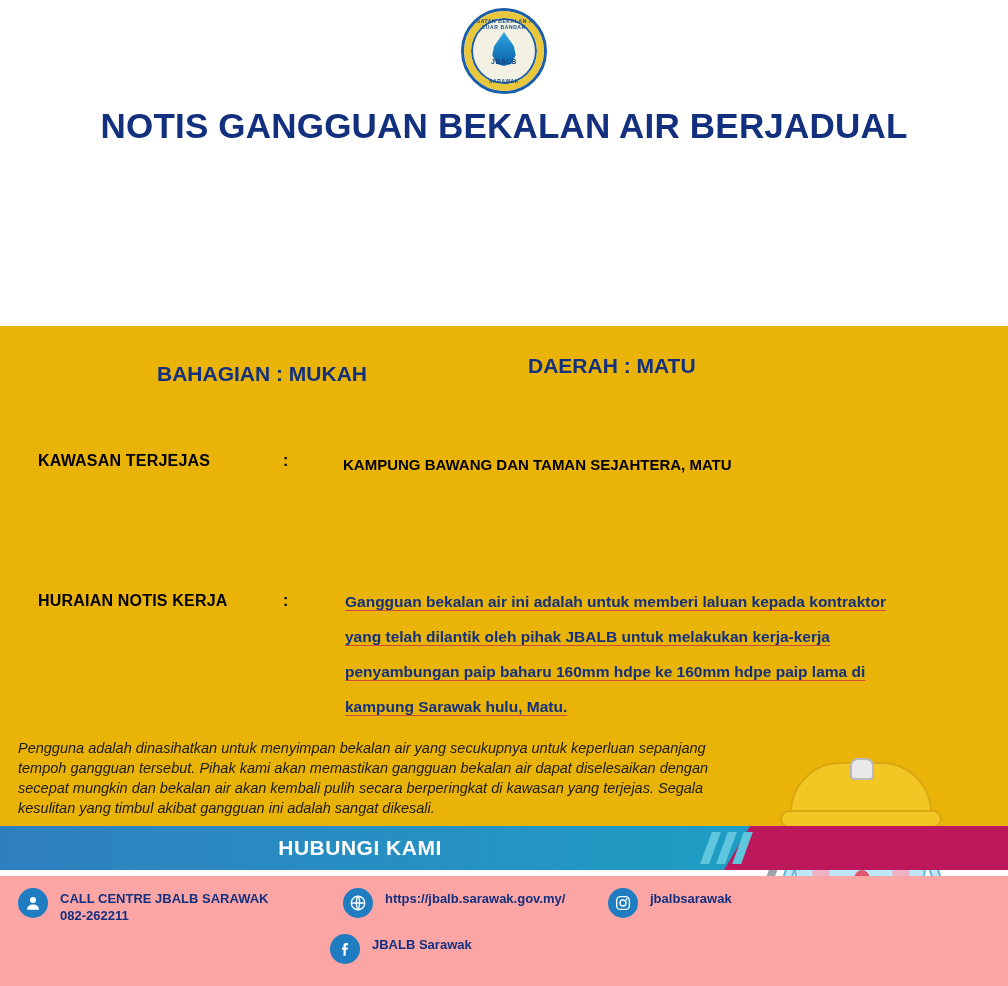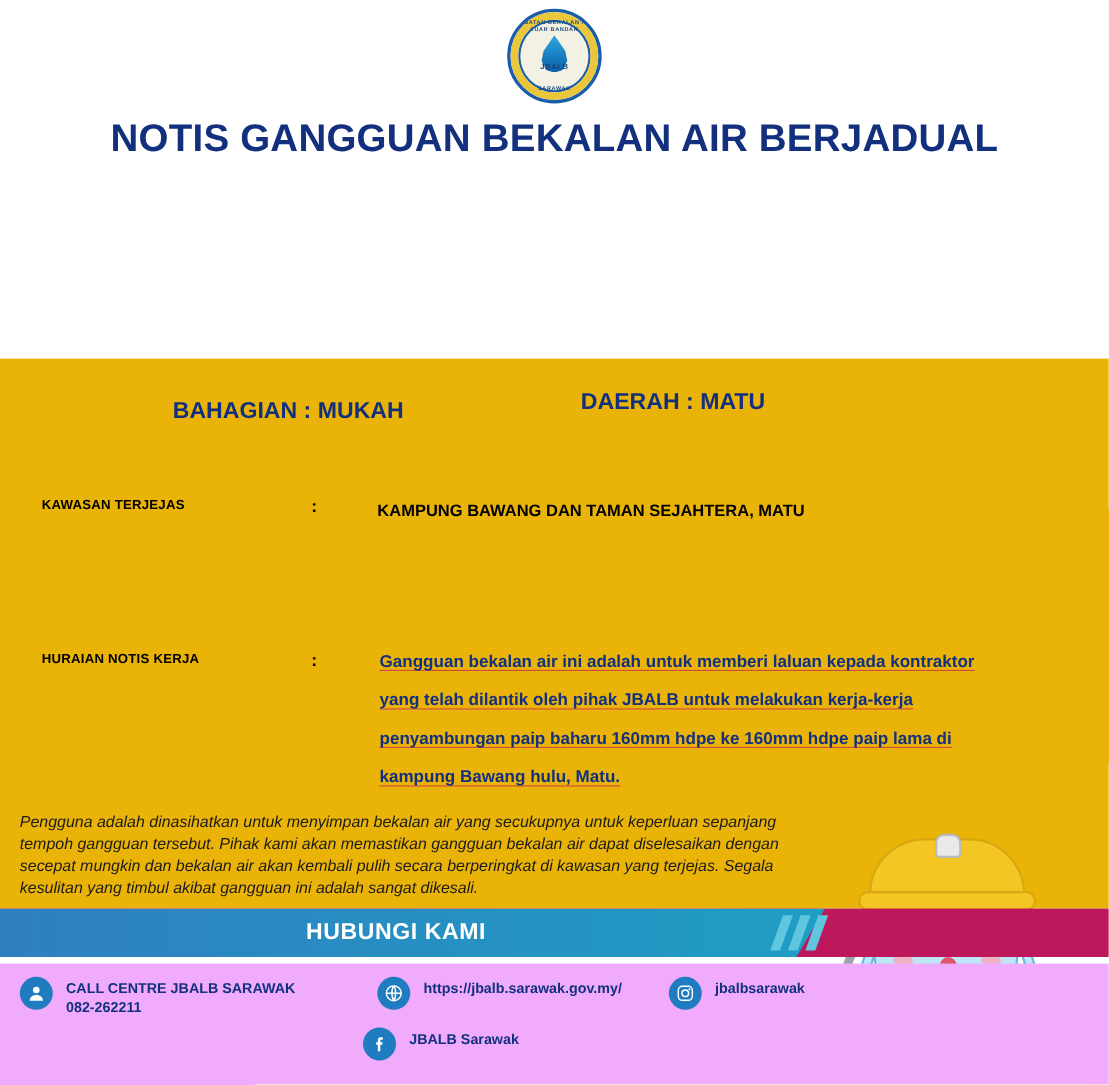--- a/index.html
+++ b/index.html
@@ -138,21 +138,21 @@
     left: 157px;
     top: 0;
   }
   .region-daerah {
     position: absolute;
     left: 528px;
     top: -8px;
   }
   .field-label {
     position: absolute;
-    font-size: 12px;
+    font-size: 16px;
     font-weight: bold;
     letter-spacing: .2px;
   }
   .field-colon {
     position: absolute;
     font-size: 16px;
     font-weight: bold;
   }
   .field-value {
     position: absolute;
@@ -400,21 +400,21 @@
   .contact-band .slash.s2 { left: 722px; }
   .contact-band .slash.s3 { left: 738px; }
 
   
   .footer {
     position: absolute;
     left: 0;
     top: 876px;
     width: 1008px;
     height: 110px;
-    background: #f0abfc;
+    background: #fca5a5;
   }
   .c-item {
     position: absolute;
     display: flex;
     align-items: flex-start;
   }
   .c-icon {
     width: 30px;
     height: 30px;
     border-radius: 50%;
@@ -467,21 +467,21 @@
       <div class="region-bahagian">BAHAGIAN : MUKAH</div>
       <div class="region-daerah">DAERAH : MATU</div>
     </div>
 
     <div class="field-label area-label">KAWASAN TERJEJAS</div>
     <div class="field-colon area-colon">:</div>
     <div class="field-value area-value">KAMPUNG BAWANG DAN TAMAN SEJAHTERA, MATU</div>
 
     <div class="field-label desc-label">HURAIAN NOTIS KERJA</div>
     <div class="field-colon desc-colon">:</div>
-    <div class="field-value desc-value">Gangguan bekalan air ini adalah untuk memberi laluan kepada kontraktor yang telah dilantik oleh pihak JBALB untuk melakukan kerja-kerja penyambungan paip baharu 160mm hdpe ke 160mm hdpe  paip lama di kampung Bawang hulu, Matu.</div>
+    <div class="field-value desc-value">Gangguan bekalan air ini adalah untuk memberi laluan kepada kontraktor yang telah dilantik oleh pihak JBALB untuk melakukan kerja-kerja penyambungan paip baharu 160mm hdpe ke 160mm hdpe  paip lama di kampung Sarawak hulu, Matu.</div>
 
     <div class="advisory">Pengguna adalah dinasihatkan untuk menyimpan bekalan air yang secukupnya untuk keperluan sepanjang tempoh gangguan tersebut. Pihak kami akan memastikan gangguan bekalan air dapat diselesaikan dengan secepat mungkin dan bekalan air akan kembali pulih secara berperingkat di kawasan yang terjejas. Segala kesulitan yang timbul akibat gangguan ini adalah sangat dikesali.</div>
   </div>
 
   <div class="mascot">
     <div class="pipe"></div>
     <div class="pipe-riser"></div>
     <div class="pipe-spout"></div>
     <div class="water"></div>
     <div class="water2"></div>

